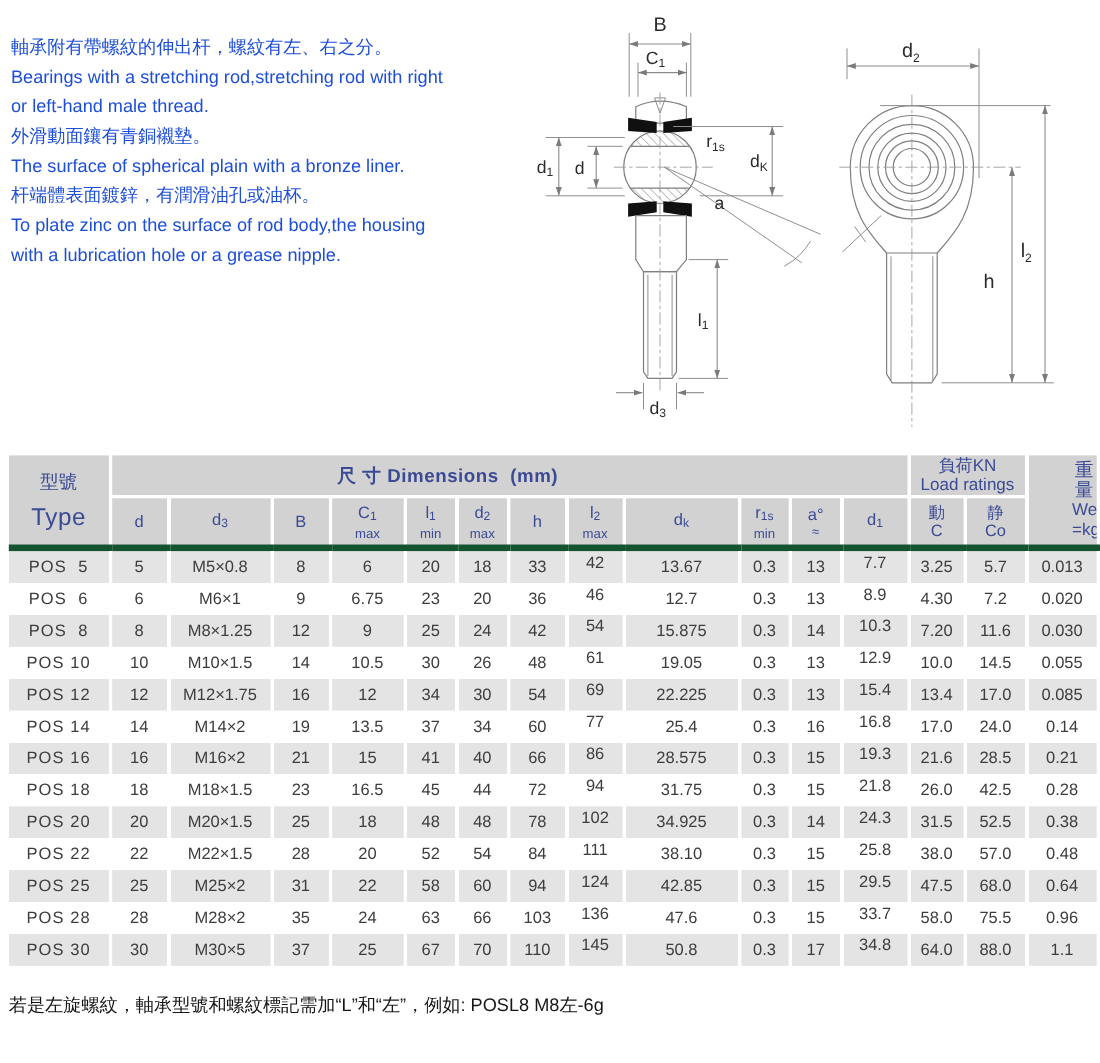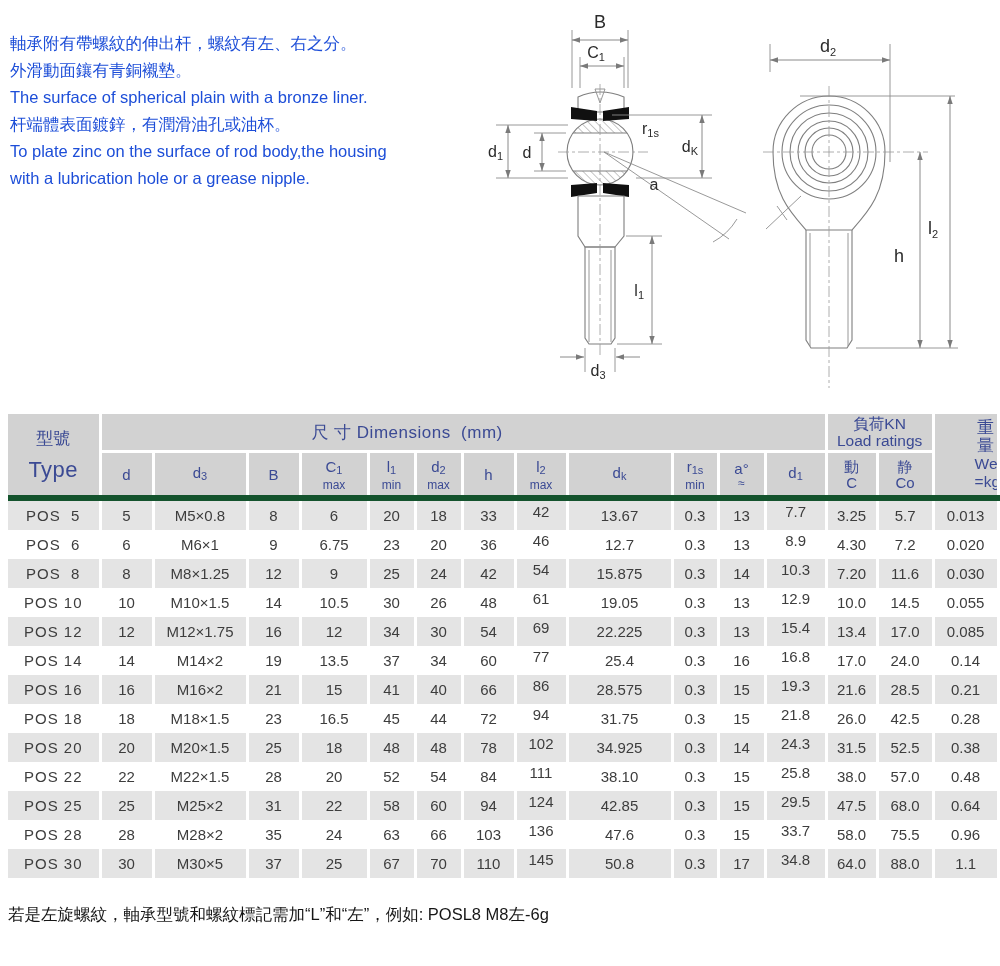--- a/index.html
+++ b/index.html
@@ -23,21 +23,21 @@
   
   .tblwrap{position:absolute;left:8px;top:414px;}
   table{border-collapse:collapse;table-layout:fixed;width:990px;}
   th,td{padding:0;text-align:center;vertical-align:middle;overflow:hidden;}
   thead th{background:#d2d2d2;color:#3b4a94;font-weight:normal;border-right:3px solid #fff;}
   tr.h1 th{height:36px;}
   tr.h1 th.group{border-bottom:3px solid #fff;}
   tr.h2 th{height:42px;}
   th.typeH{font-size:17px;}
   th.typeH .en{font-size:22px;margin-top:7px;letter-spacing:0.5px;}
-  th.group span{white-space:pre;font-size:17px;letter-spacing:0.5px;}
+  th.group span{white-space:pre;font-size:17px;letter-spacing:0.5px;font-weight:bold;}
   th.dims span{position:relative;left:-56px;}
   th.load div{font-size:15.5px;line-height:17px;text-align:center;}
   th.weightH div{font-size:15.5px;line-height:18px;padding-left:40px;}
   th.weightH .zh{font-size:17px;}
   .sym{font-size:15px;line-height:17px;}
   .sym sub{font-size:11px;vertical-align:-2px;}
   .qual{font-size:12px;line-height:12px;}
   .qual2{font-size:15px;line-height:16px;}
   tbody td{background:#e4e4e4;border-right:3px solid #fff;height:29px;font-size:15px;color:#3d3d3d;}
   tbody tr.alt td{background:#fff;}
@@ -47,20 +47,22 @@
   
   .foot{position:absolute;left:8px;top:901px;font-size:16.5px;line-height:27px;color:#161616;}
 </style>
 </head>
 <body>
 
 <div class="page">
 
   <div class="intro">
     <div>軸承附有帶螺紋的伸出杆，螺紋有左、右之分。</div>
+    <div>Bearings with a stretching rod,stretching rod with right</div>
+    <div>or left-hand male thread.</div>
     <div>外滑動面鑲有青銅襯墊。</div>
     <div>The surface of spherical plain with a bronze liner.</div>
     <div>杆端體表面鍍鋅，有潤滑油孔或油杯。</div>
     <div>To plate zinc on the surface of rod body,the housing</div>
     <div>with a lubrication hole or a grease nipple.</div>
   </div>
 
   <svg class="drawL" width="280" height="400" viewBox="480 0 280 400">
     <defs>
       <marker id="arL" markerUnits="userSpaceOnUse" markerWidth="9" markerHeight="7" refX="8" refY="3" orient="auto-start-reverse">

